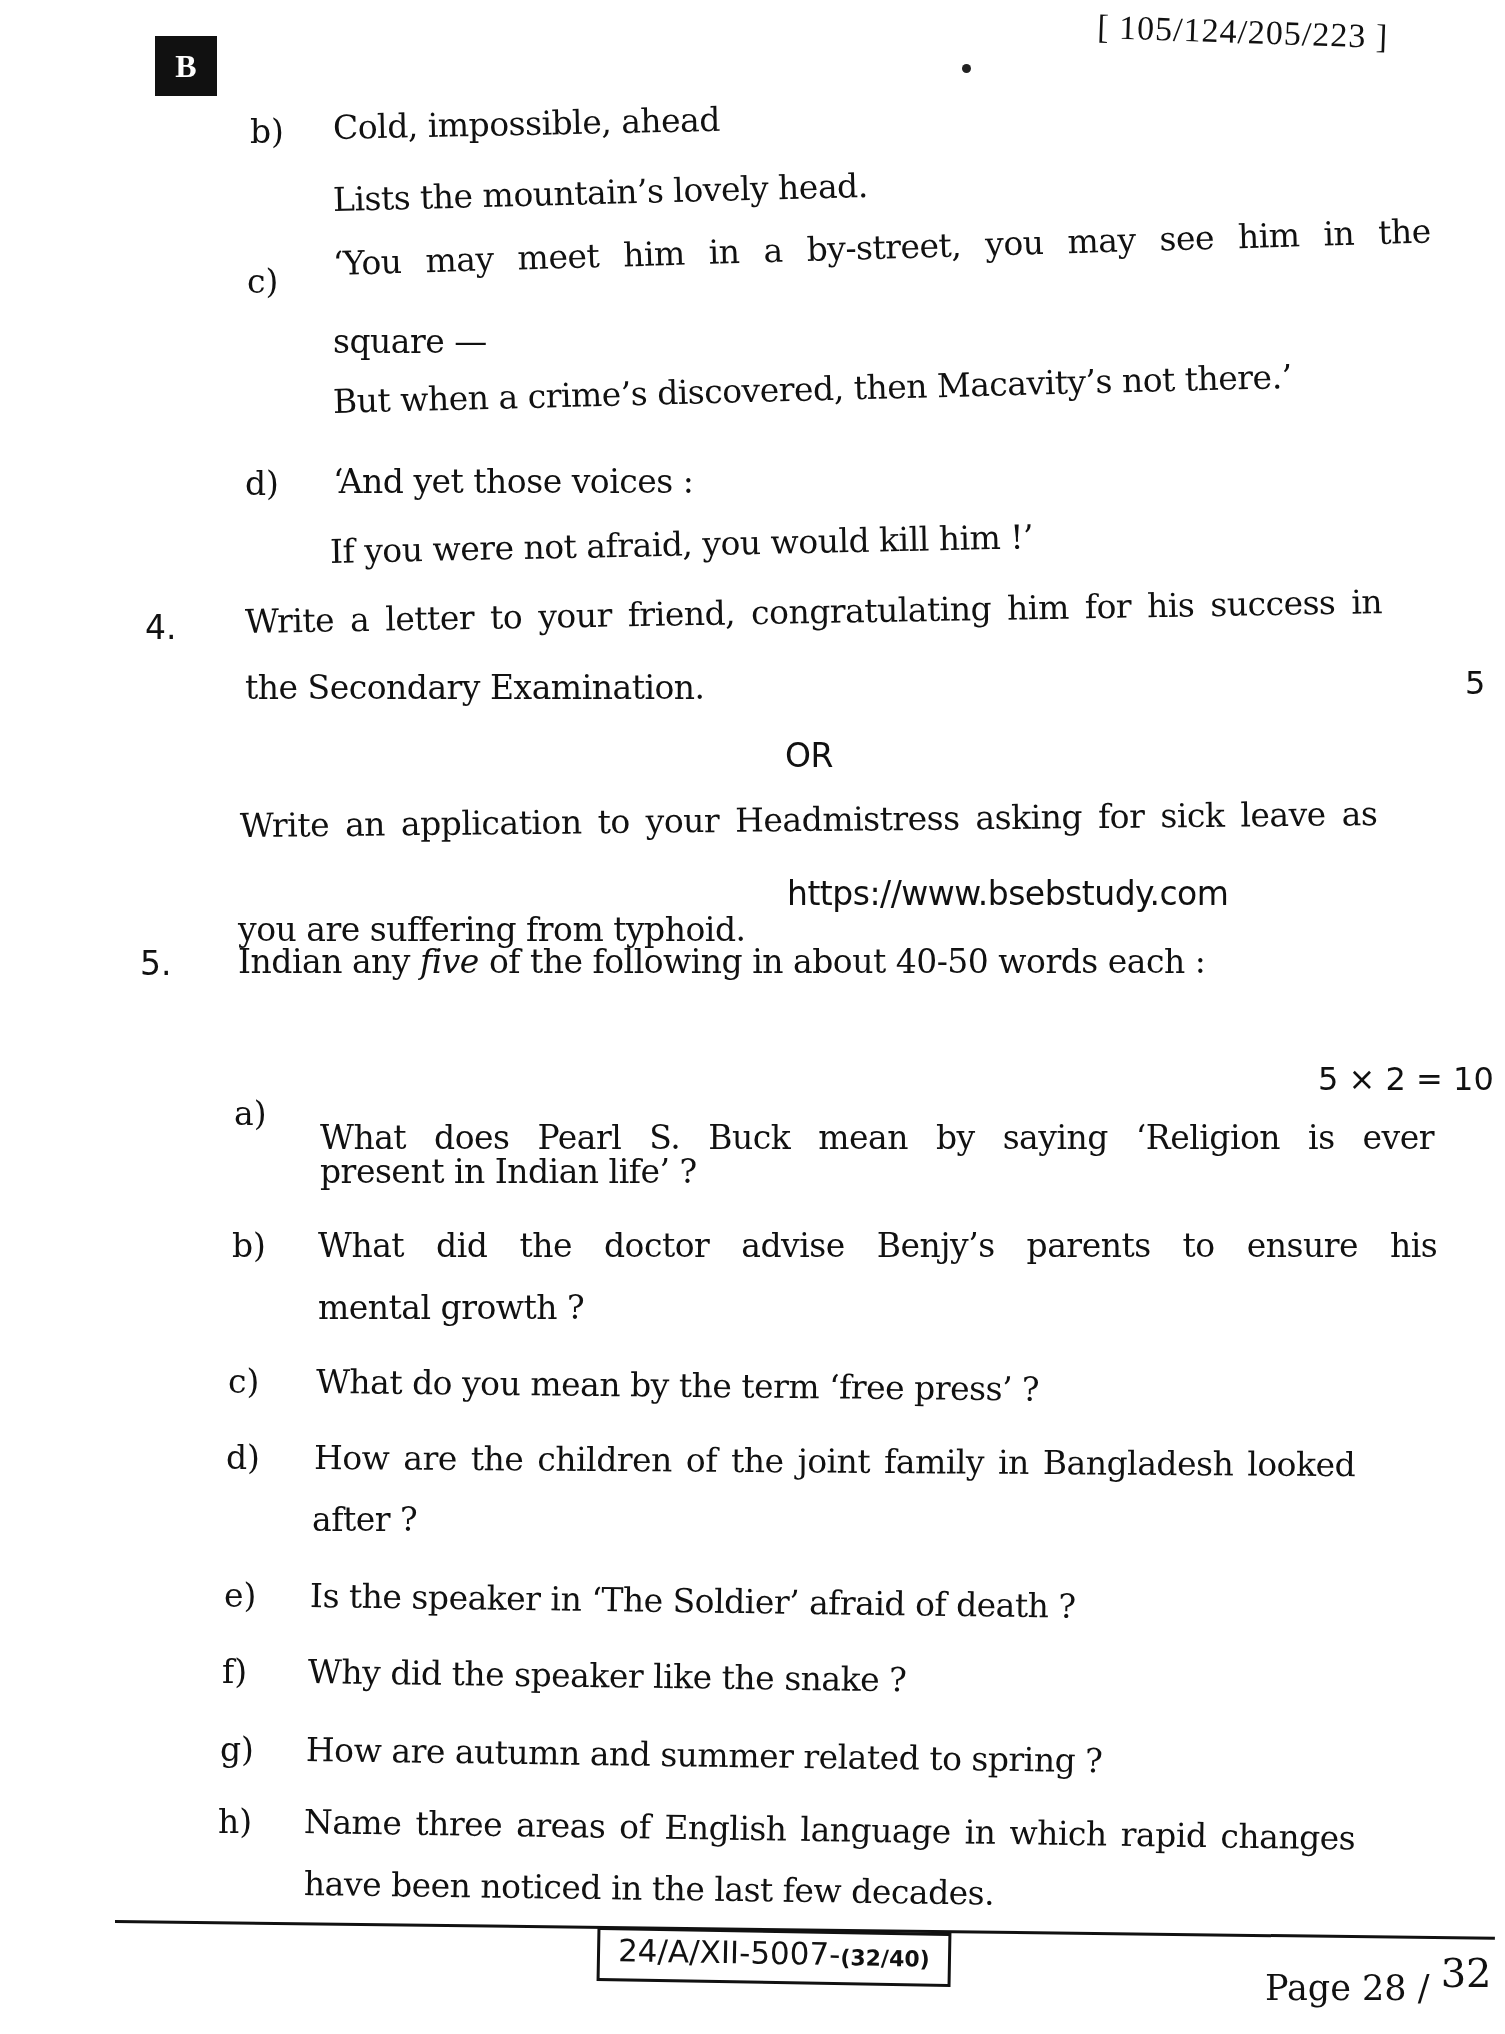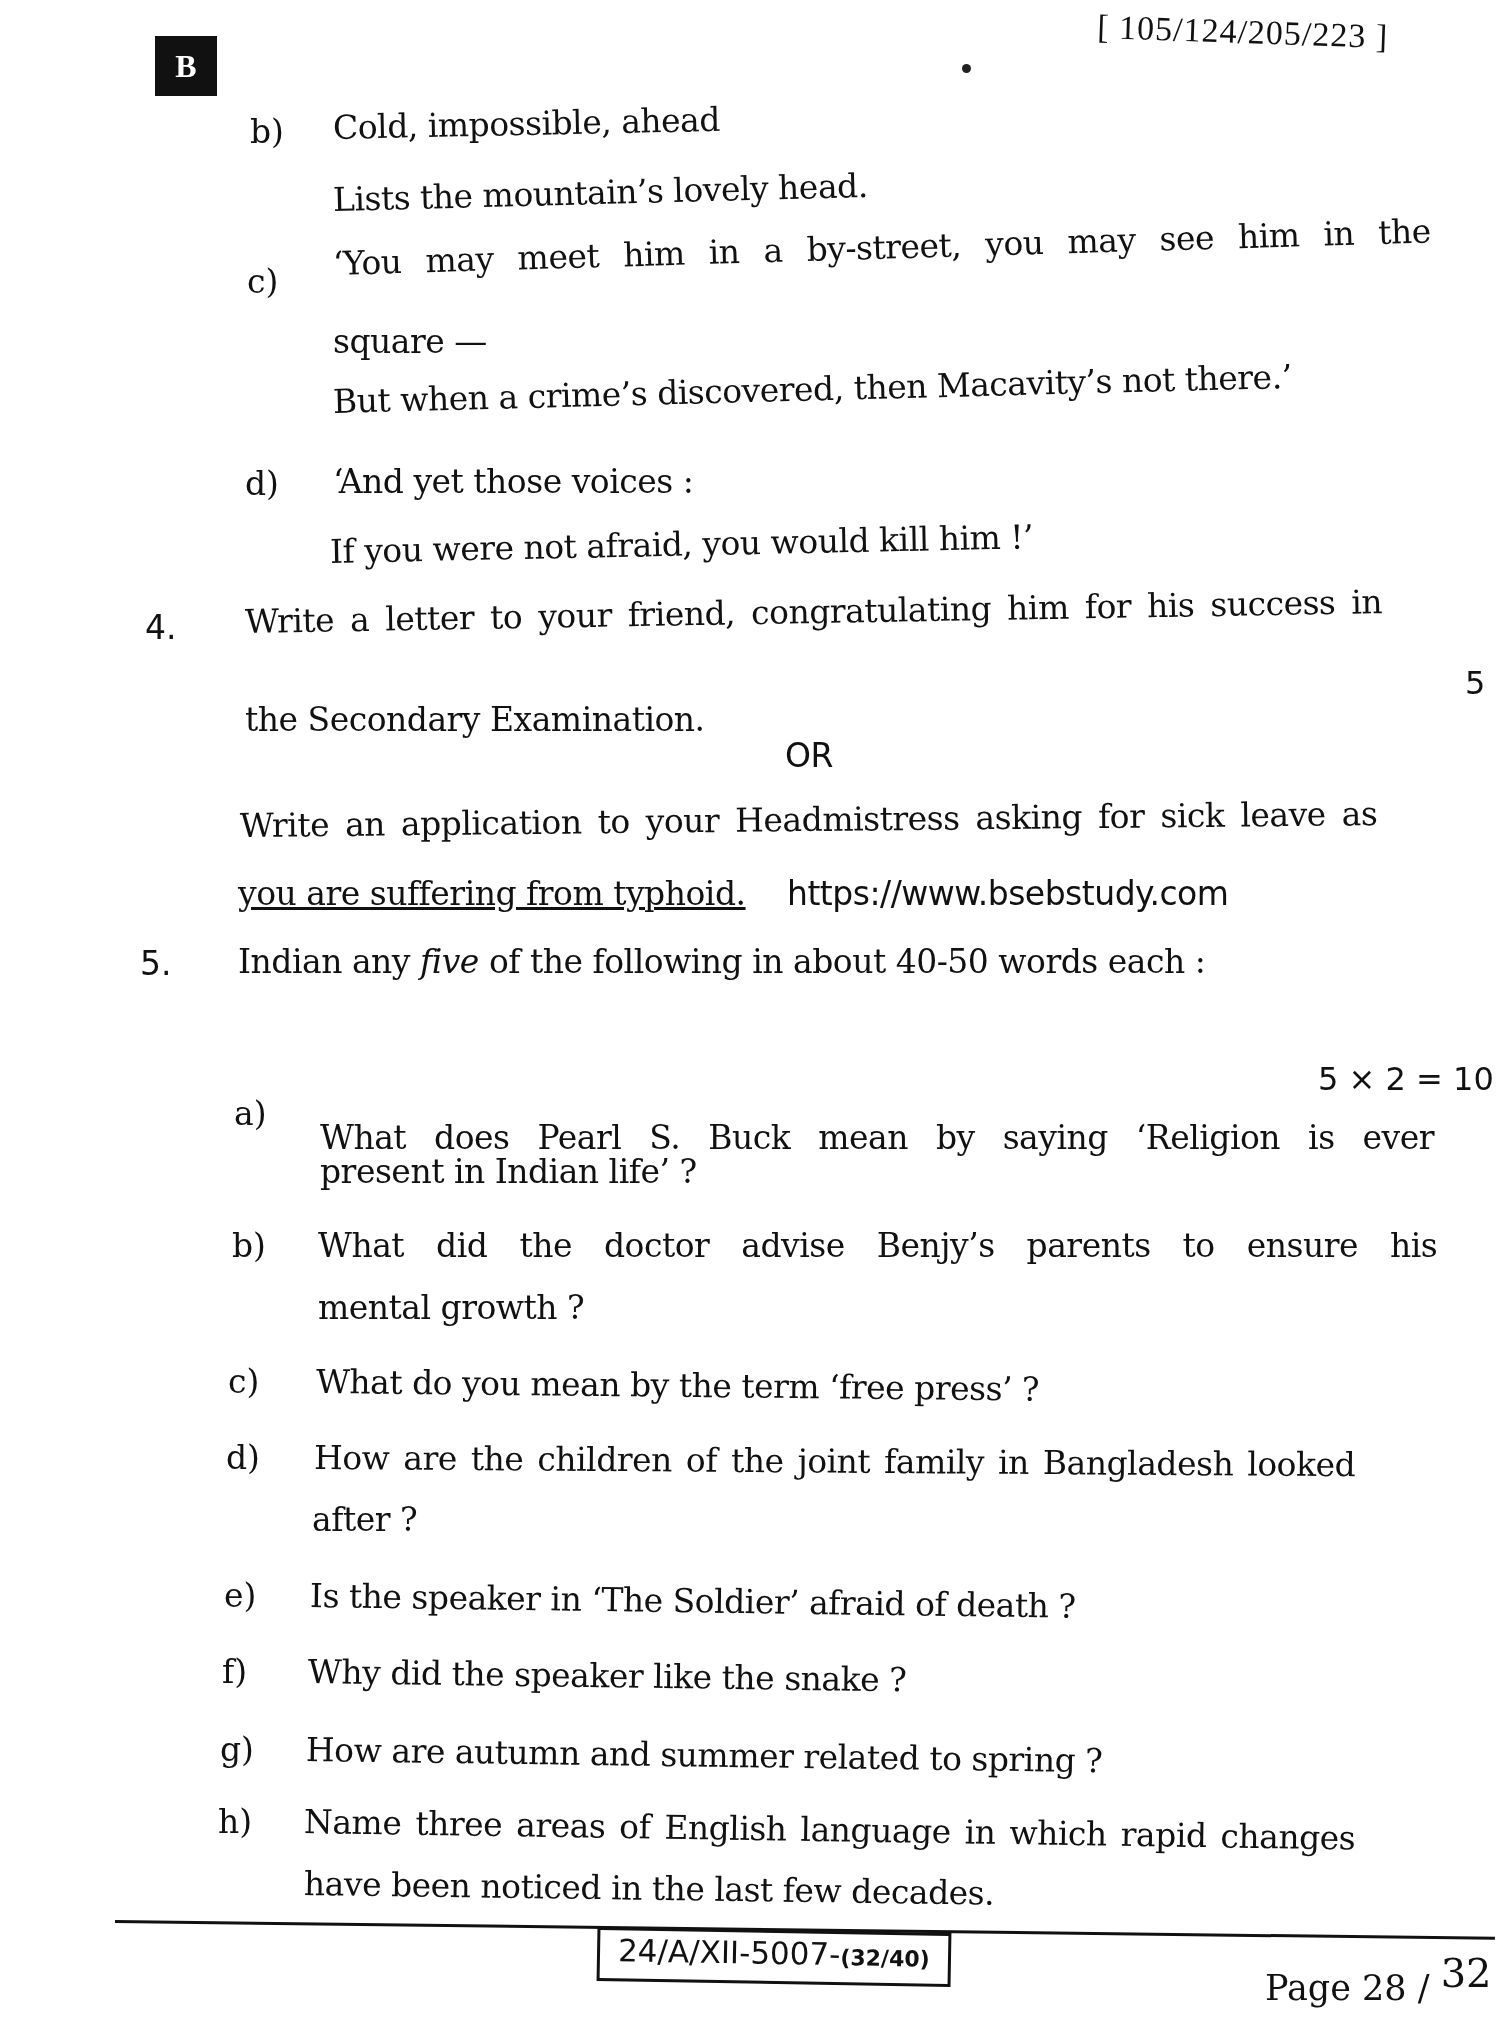--- a/index.html
+++ b/index.html
@@ -103,25 +103,25 @@
 <div class="abs line justify" style="left:333px; top:244px; width:1150px; transform:rotate(-1.7deg); transform-origin:left; word-spacing:14px;">‘You may meet him in a by-street, you may see him in the</div>
 <div class="abs line" style="left:333px; top:322px;">square —</div>
 <div class="abs line" style="left:333px; top:382px; transform:rotate(-1.5deg); transform-origin:left;">But when a crime’s discovered, then Macavity’s not there.’</div>
 
 <div class="abs label" style="left:245px; top:464px;">d)</div>
 <div class="abs line" style="left:333px; top:462px;">‘And yet those voices :</div>
 <div class="abs line" style="left:330px; top:532px; transform:rotate(-1.2deg); transform-origin:left;">If you were not afraid, you would kill him !’</div>
 
 <div class="abs qnum" style="left:145px; top:608px;">4.</div>
 <div class="abs line" style="left:245px; top:602px; width:1240px; transform:rotate(-1deg); transform-origin:left; word-spacing:6px;">Write a letter to your friend, congratulating him for his success in</div>
-<div class="abs line" style="left:245px; top:700px;">the Secondary Examination.</div>
+<div class="abs line" style="left:245px; top:668px;">the Secondary Examination.</div>
 <div class="abs marks" style="left:1465px; top:664px;">5</div>
 <div class="abs line sans" style="left:785px; top:736px;">OR</div>
 <div class="abs line" style="left:240px; top:806px; width:1245px; transform:rotate(-0.6deg); transform-origin:left; word-spacing:6px;">Write an application to your Headmistress asking for sick leave as</div>
-<div class="abs line" style="left:238px; top:874px;text-decoration:underline;">you are suffering from typhoid.</div>
+<div class="abs line" style="left:238px; top:910px;">you are suffering from typhoid.</div>
 <div class="abs line sans" style="left:787px; top:874px; font-size:33px;">https://www.bsebstudy.com</div>
 
 <div class="abs qnum" style="left:140px; top:944px;">5.</div>
 <div class="abs line" style="left:238px; top:942px;">
   <span>Indian any </span><em>five</em><span> of the following in about 40-50 words each :</span>
 </div>
 <div class="abs marks" style="left:1318px; top:1016px;margin-top:44px;">5 × 2 = 10</div>
 
 <div class="abs label" style="left:234px; top:1094px;">a)</div>
 <div class="abs line justify" style="left:320px; top:1090px; width:1165px; word-spacing:18px;margin-top:28px;">What does Pearl S. Buck mean by saying ‘Religion is ever</div>

